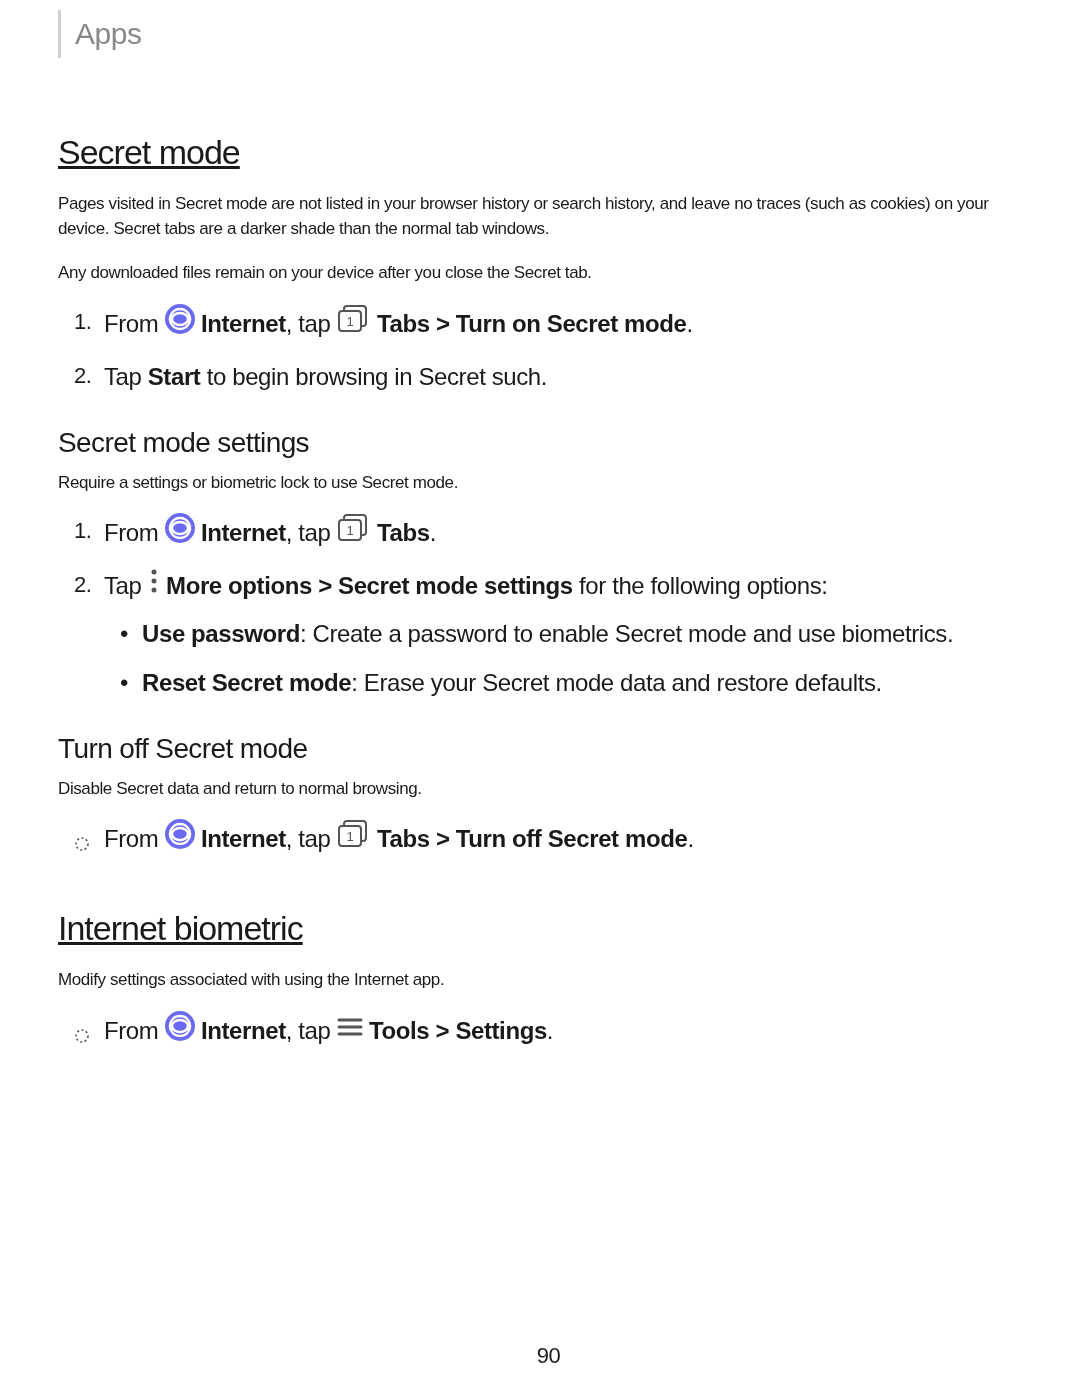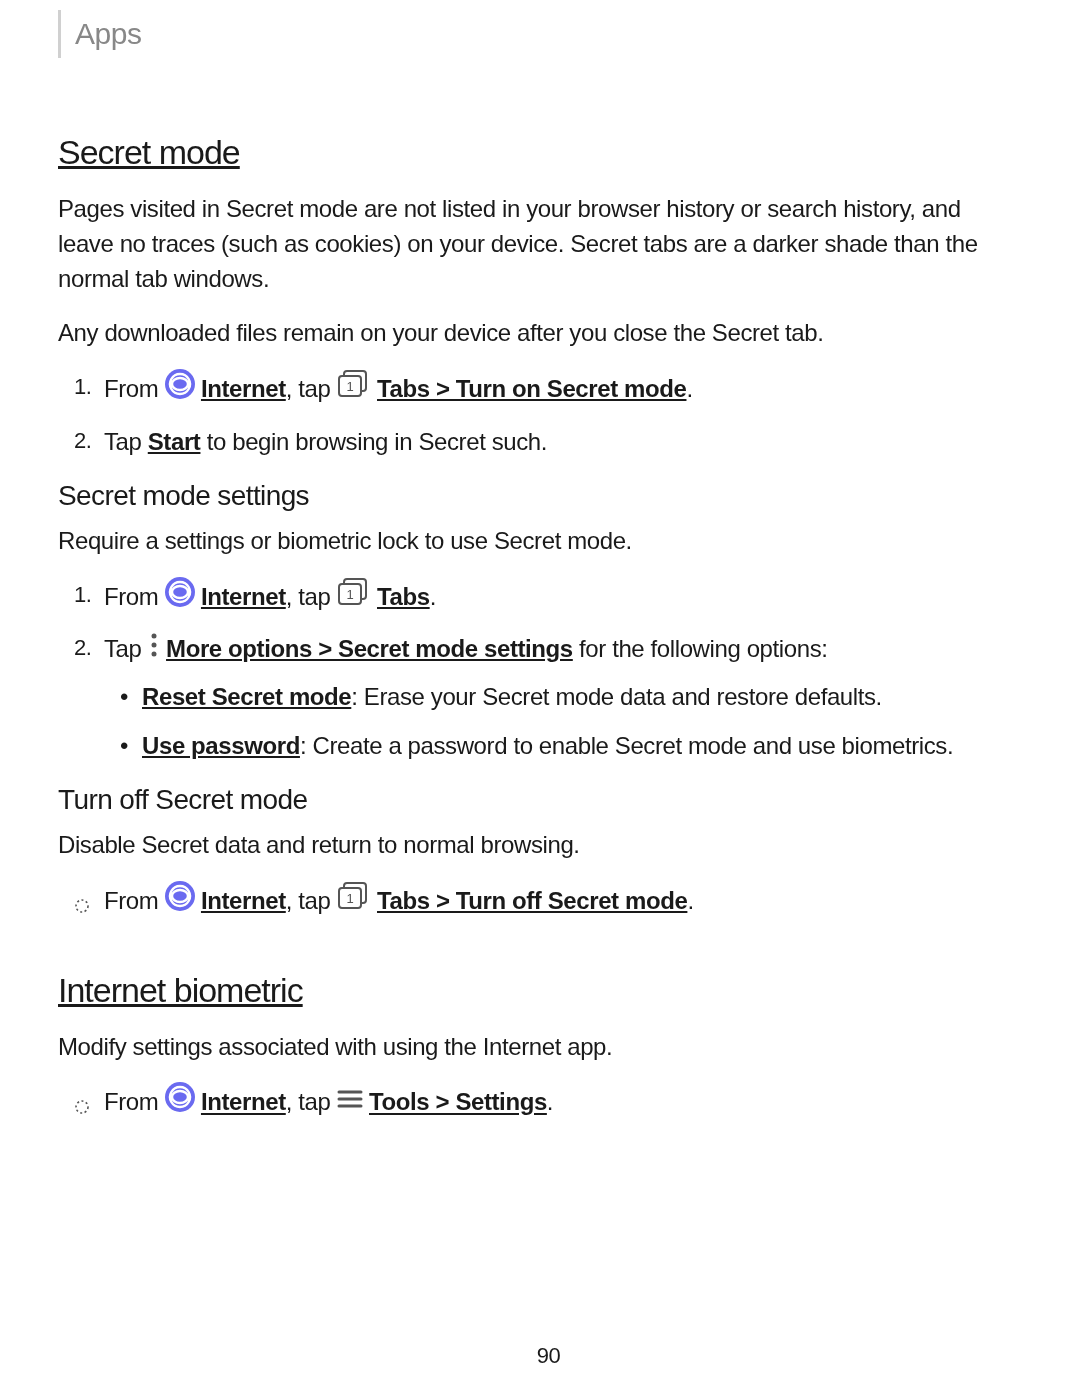--- a/index.html
+++ b/index.html
@@ -32,25 +32,25 @@
     font-size: 34px;
     font-weight: 400;
     letter-spacing: -1px;
     margin-bottom: 20px;
     text-decoration: underline;
   }
   .h3 {
     font-size: 28px;
     font-weight: 500;
     letter-spacing: -0.6px;
-    margin-top: 20px;
+    margin-top: 32px;
     margin-bottom: 12px;
   }
   .para {
-    font-size: 24px;
+    font-size: 17px;
     line-height: 1.45;
     letter-spacing: -0.4px;
     margin-bottom: 20px;
   }
   ol.steps {
     list-style: none;
     counter-reset: step;
     padding-left: 46px;
     margin-bottom: 12px;
   }
@@ -98,21 +98,21 @@
     font-size: 24px;
     line-height: 1.45;
     letter-spacing: -0.4px;
     margin-bottom: 14px;
   }
   ul.circ > li > .bullet-icon {
     position: absolute;
     left: -30px;
     top: 6px;
   }
-  .bold { font-weight: 700; text-decoration: underline; }
+  .bold { font-weight: 700; }
   .icon-inline {
     display: inline-block;
     vertical-align: middle;
     position: relative;
     top: -2px;
   }
   .internet-svg { width: 30px; height: 30px; }
   .tabs-svg { width: 34px; height: 28px; }
   .more-svg { width: 8px; height: 24px; margin: 0 2px; }
   .tools-svg { width: 26px; height: 22px; }
@@ -191,24 +191,24 @@
     <span class="icon-inline">
       <svg class="more-svg" viewBox="0 0 8 24">
           <circle cx="4" cy="3" r="2.5" fill="#555"></circle>
           <circle cx="4" cy="12" r="2.5" fill="#555"></circle>
           <circle cx="4" cy="21" r="2.5" fill="#555"></circle>
         </svg>
     </span>
     <span class="bold">More options &gt; Secret mode settings</span><span> for the following options:</span>
     <ul class="sub">
       <li>
-        <span class="bold">Reset Secret mode</span><span>: Erase your Secret mode data and restore defaults.</span>
+        <span class="bold">Use password</span><span>: Create a password to enable Secret mode and use biometrics.</span>
       </li>
       <li>
-        <span class="bold">Use password</span><span>: Create a password to enable Secret mode and use biometrics.</span>
+        <span class="bold">Reset Secret mode</span><span>: Erase your Secret mode data and restore defaults.</span>
       </li>
     </ul>
   </li>
 </ol>
 
 <div class="h3">Turn off Secret mode</div>
 <p class="para">Disable Secret data and return to normal browsing.</p>
 
 <ul class="circ">
   <li>

